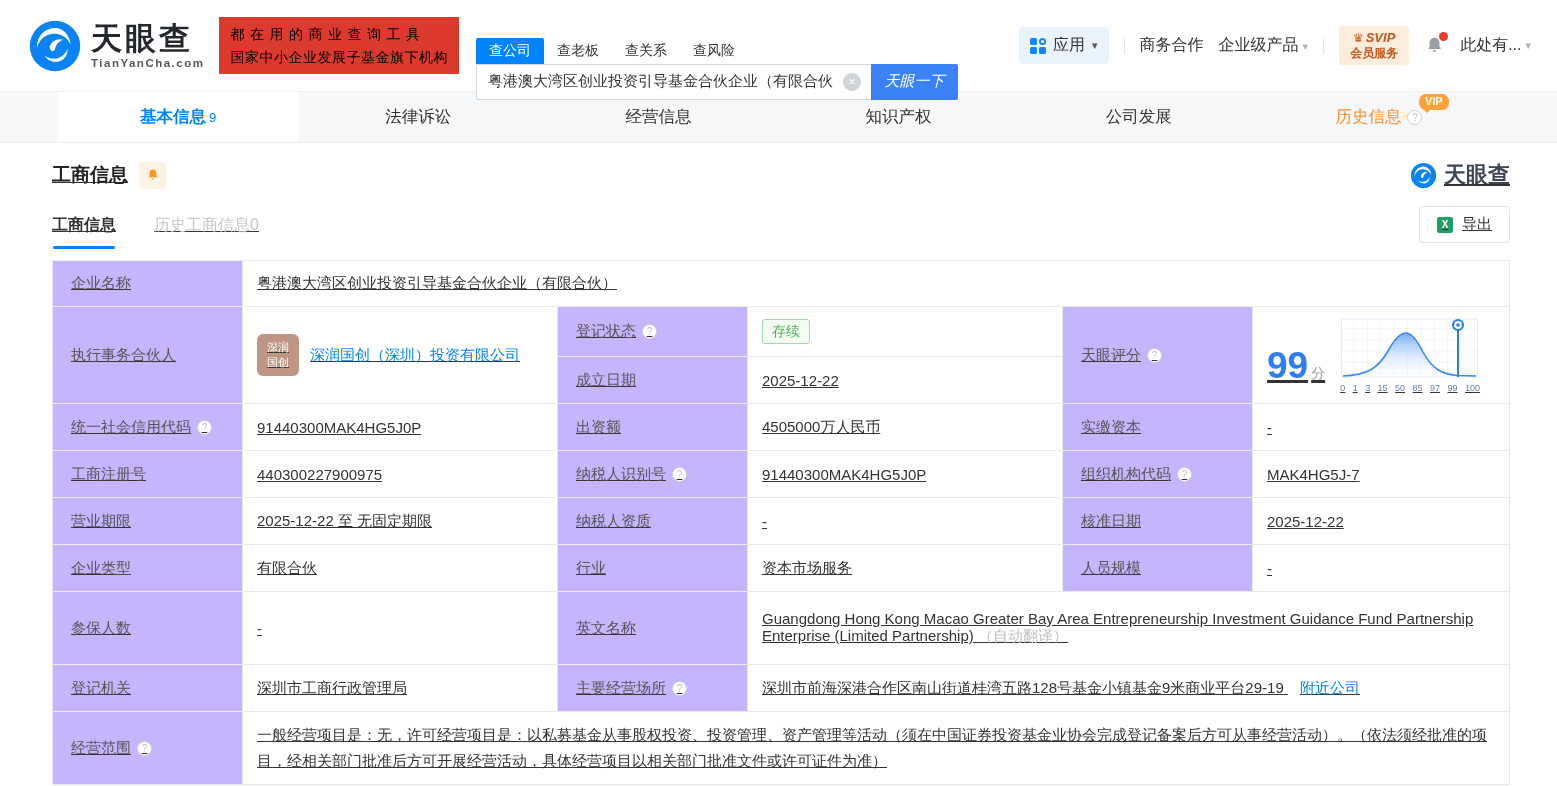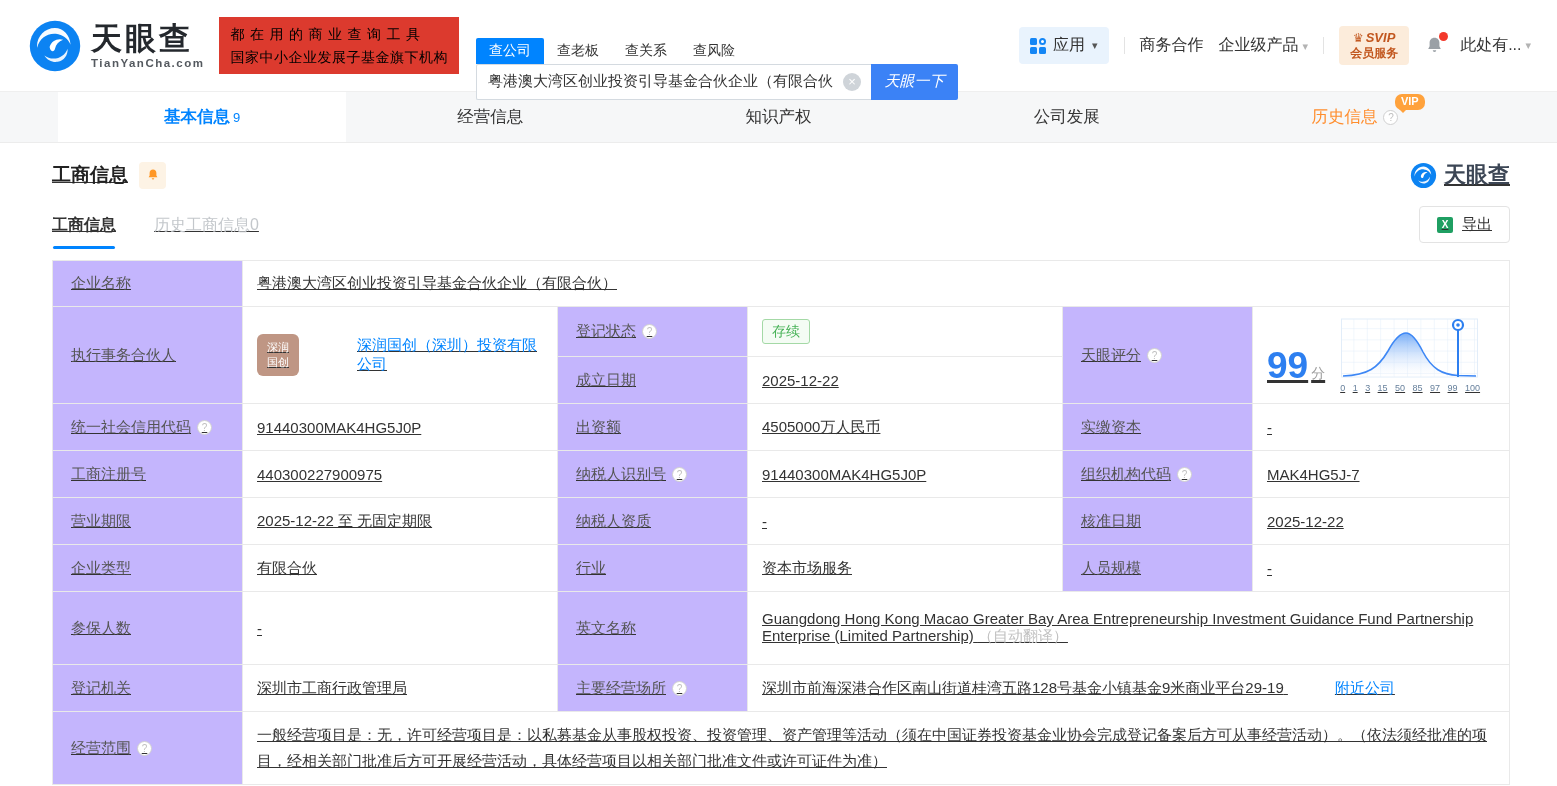--- a/index.html
+++ b/index.html
@@ -74,21 +74,21 @@
   .info-table td { border:1px solid #e9e9e9; padding:4px 14px; vertical-align:middle; color:#333; word-break:break-word; }
   .info-table td.lbl { background:#c4b5fd; color:#555; padding-left:18px; }
   .lbl-inner { display:flex; align-items:center; }
   tr.r-name { height:46px; }
   tr.r-sub1 { height:50px; }
   tr.r-sub2 { height:47px; }
   tr.r-std { height:47px; }
   tr.r-tall { height:73px; }
   .partner { display:flex; align-items:center; gap:11px; }
   .avatar { width:42px; height:42px; background:#bf9684; border-radius:6px; color:#fff; font-size:11px; display:flex; flex-direction:column; align-items:center; justify-content:center; line-height:1.35; flex:none; }
-  a.blue-link { color:#0084ff; text-decoration:none; cursor:pointer;margin-left:47px; }
+  a.blue-link { color:#0084ff; text-decoration:none; cursor:pointer; }
   .status-badge { display:inline-block; border:1px solid #a4d9a6; background:#f4fcf4; color:#47b257; border-radius:3px; padding:2px 9px; font-size:14px; line-height:1.4; }
   .score-wrap { display:flex; align-items:center; gap:15px; }
   .score-num { font-size:37px; font-weight:bold; color:#2d7ff0; line-height:1; white-space:nowrap;margin-top:20px; }
   .score-num i { font-style:normal; font-weight:normal; font-size:14px; color:#9b9b9b; margin-left:3px; }
   .score-chart { width:140px; }
   .axis { display:flex; justify-content:space-between; font-size:9px; color:#67809c; margin-top:0; line-height:1; }
   .gray-note { color:#c0c0c0; }
   .scope-val { line-height:26px; padding:10px 14px; }
   .addr-link { margin-left:12px; white-space:nowrap; }
 </style>
@@ -163,20 +163,23 @@
           <span class="caret gray">▾</span>
       </div>
     </div>
   </header>
 
   <nav class="main-tabs">
     <div class="mtab active">
       <span>基本信息</span>
         <sup>9</sup>
     </div>
+    <div class="mtab">
+        <span>法律诉讼</span>
+      </div>
     <div class="mtab">
         <span>经营信息</span>
       </div>
     <div class="mtab">
         <span>知识产权</span>
       </div>
     <div class="mtab">
         <span>公司发展</span>
       </div>
     <div class="mtab history">

